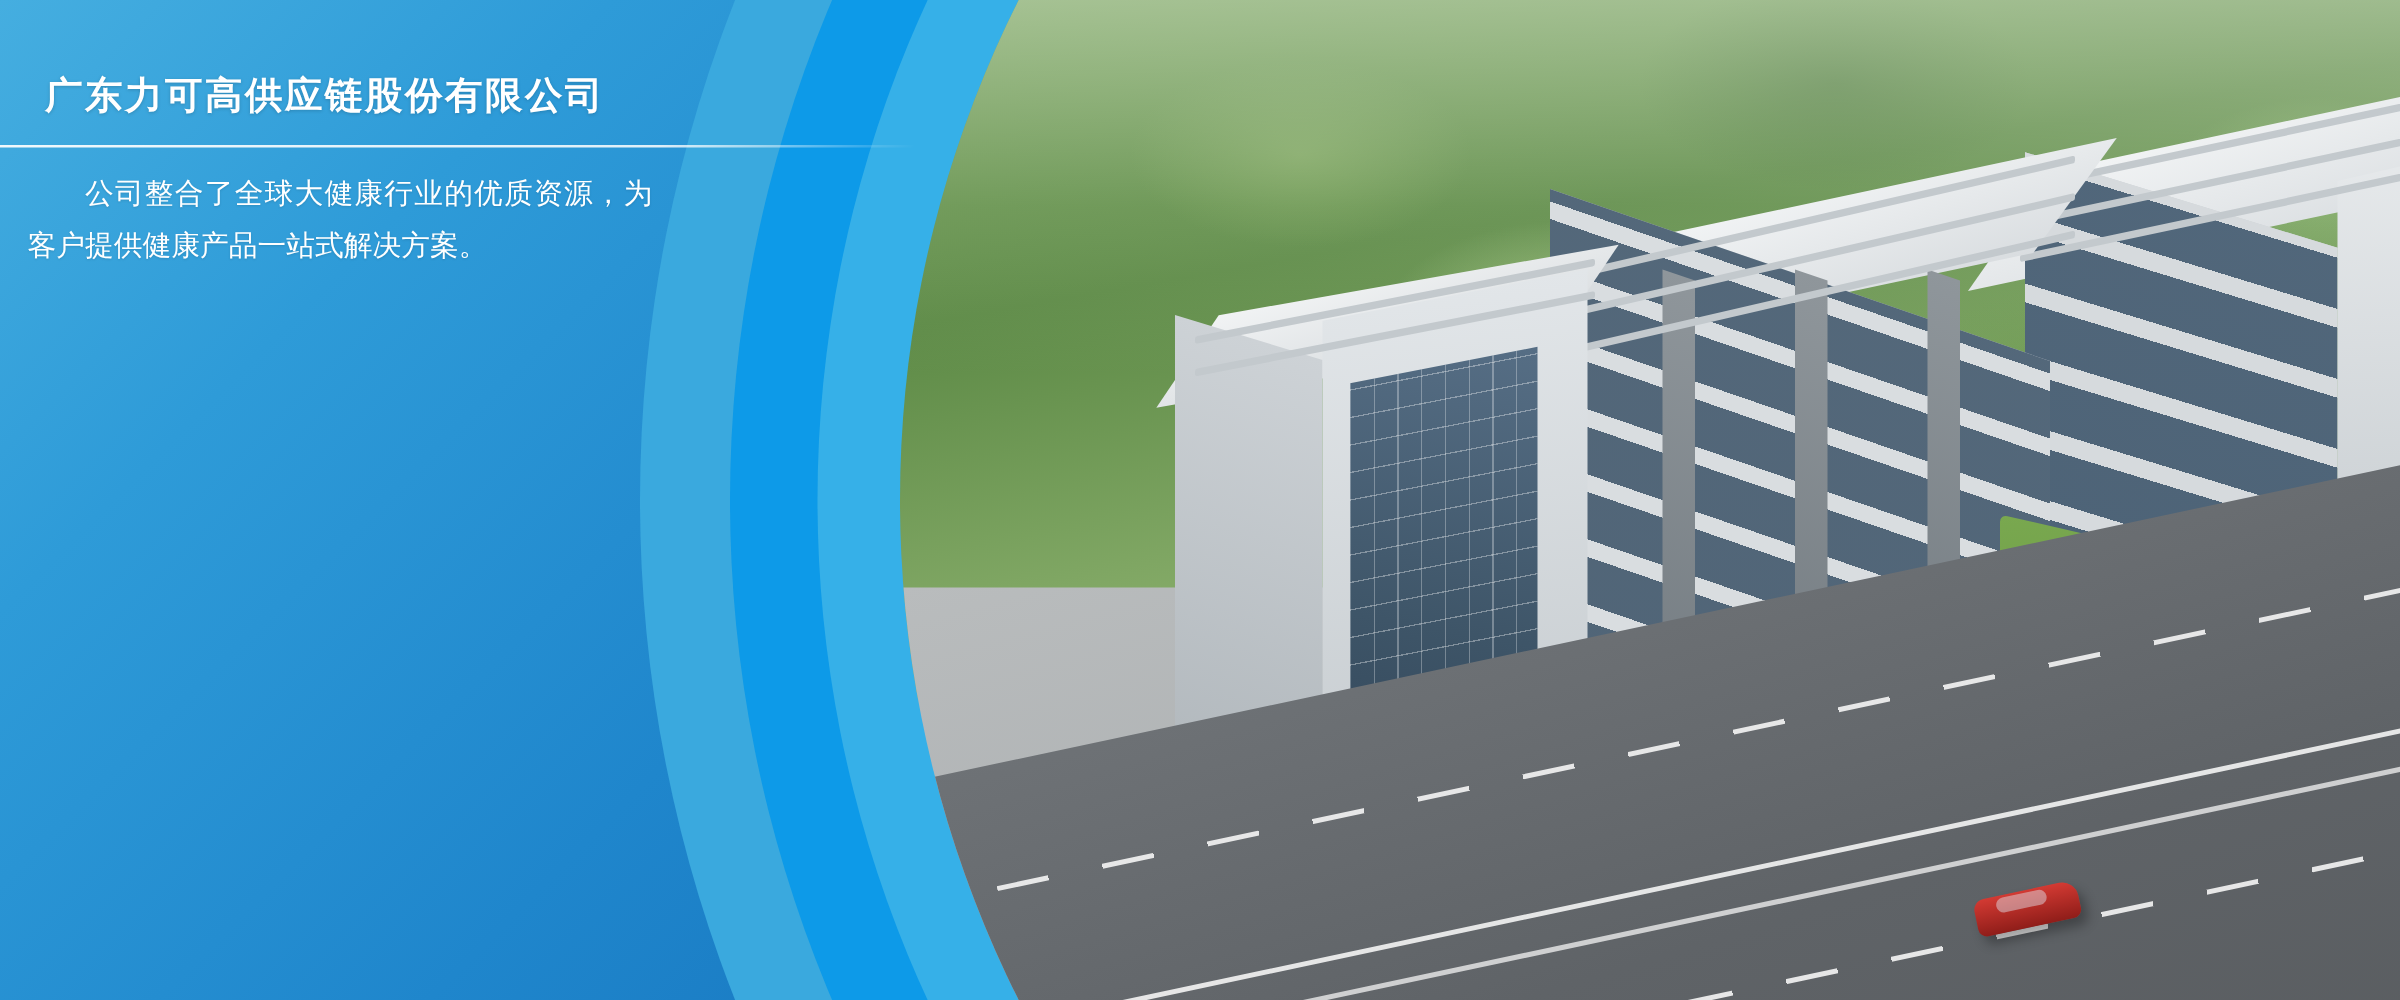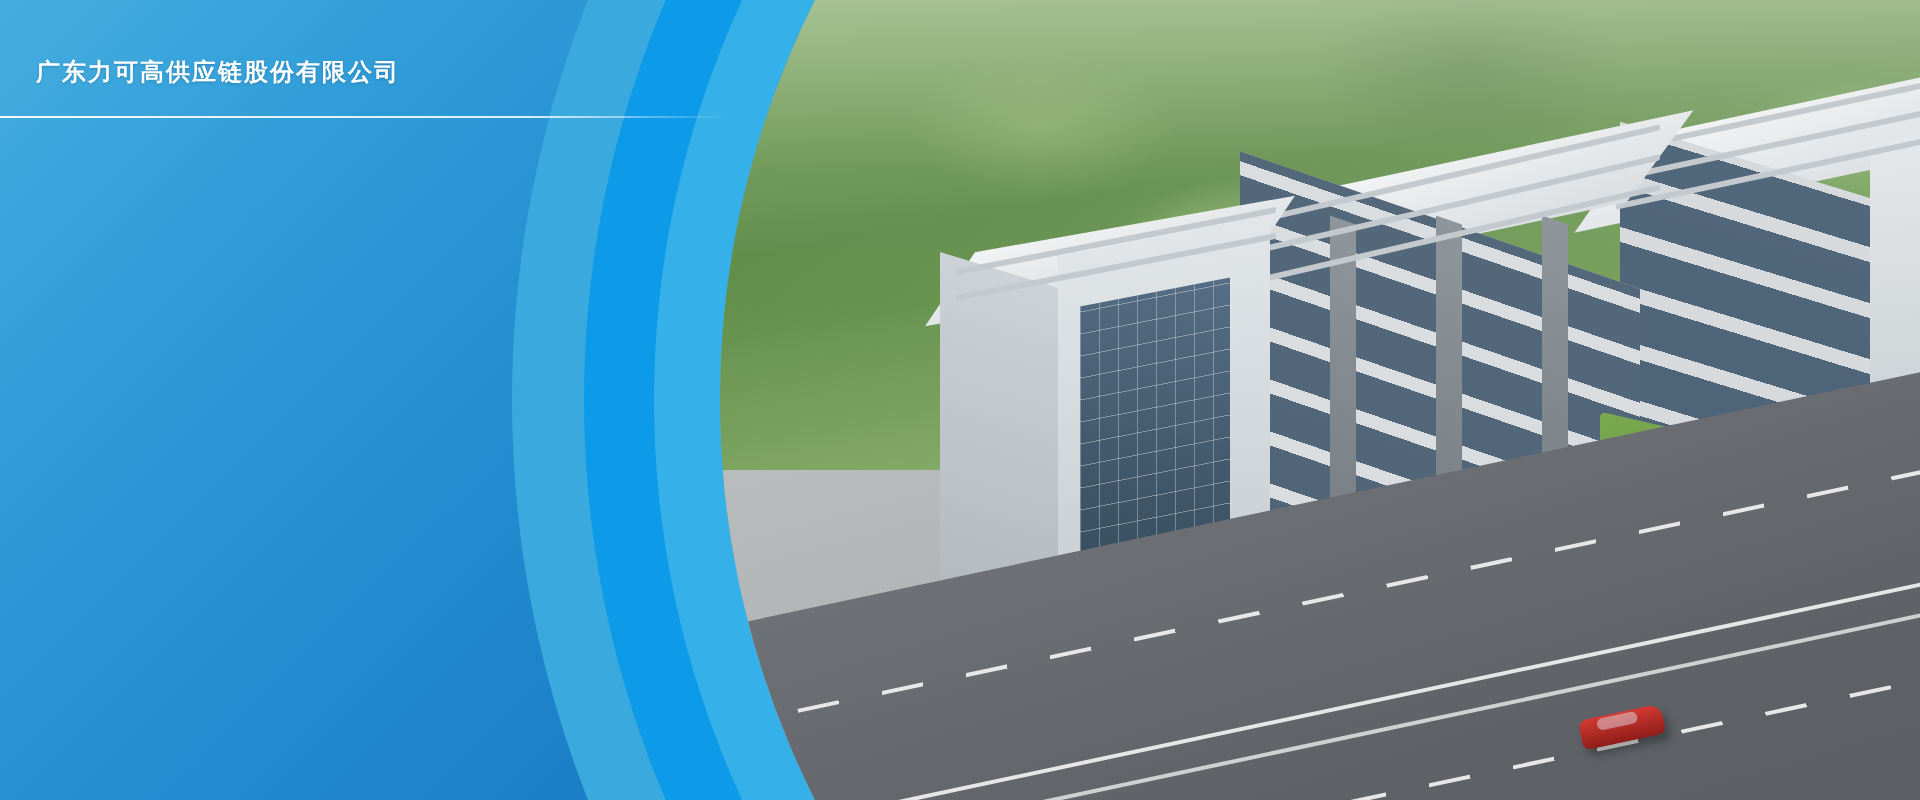--- a/index.html
+++ b/index.html
@@ -234,21 +234,21 @@
     white-space:nowrap;
   }
 
   
   #panel {
     position:absolute; left:0; top:0; width:760px; height:800px;
     z-index:5;
   }
   #title {
     position:absolute; left:36px; top:56px;
-    font-size:24px; font-weight:bold; color:#ffffff;
+    font-size:30px; font-weight:bold; color:#ffffff;
     letter-spacing:2px;
     text-shadow:0 1px 3px rgba(0,0,0,.18);
     white-space:nowrap;
   }
   #divider {
     position:absolute; left:0; top:116px; width:732px; height:2px;
     background:linear-gradient(90deg, rgba(255,255,255,.92) 0%, rgba(255,255,255,.85) 72%, rgba(255,255,255,0) 100%);
   }
   #body-text {
     position:absolute; left:22px; top:133px; width:500px;
@@ -333,16 +333,17 @@
 
       <div class="car" style="left:860px;  top:712px; width:84px; height:30px; transform:rotate(-12deg); background:linear-gradient(180deg,#d33a33,#8f1d19);"></div>
 
     </div>
   </div>
 
   <div id="panel">
     <div id="title">广东力可高供应链股份有限公司</div>
     <div id="divider"></div>
     <div id="body-text">
+      <p>公司整合了全球大健康行业的优质资源，为客户提供健康产品一站式解决方案。</p>
     </div>
   </div>
 
 </div>
 
 </body></html>

